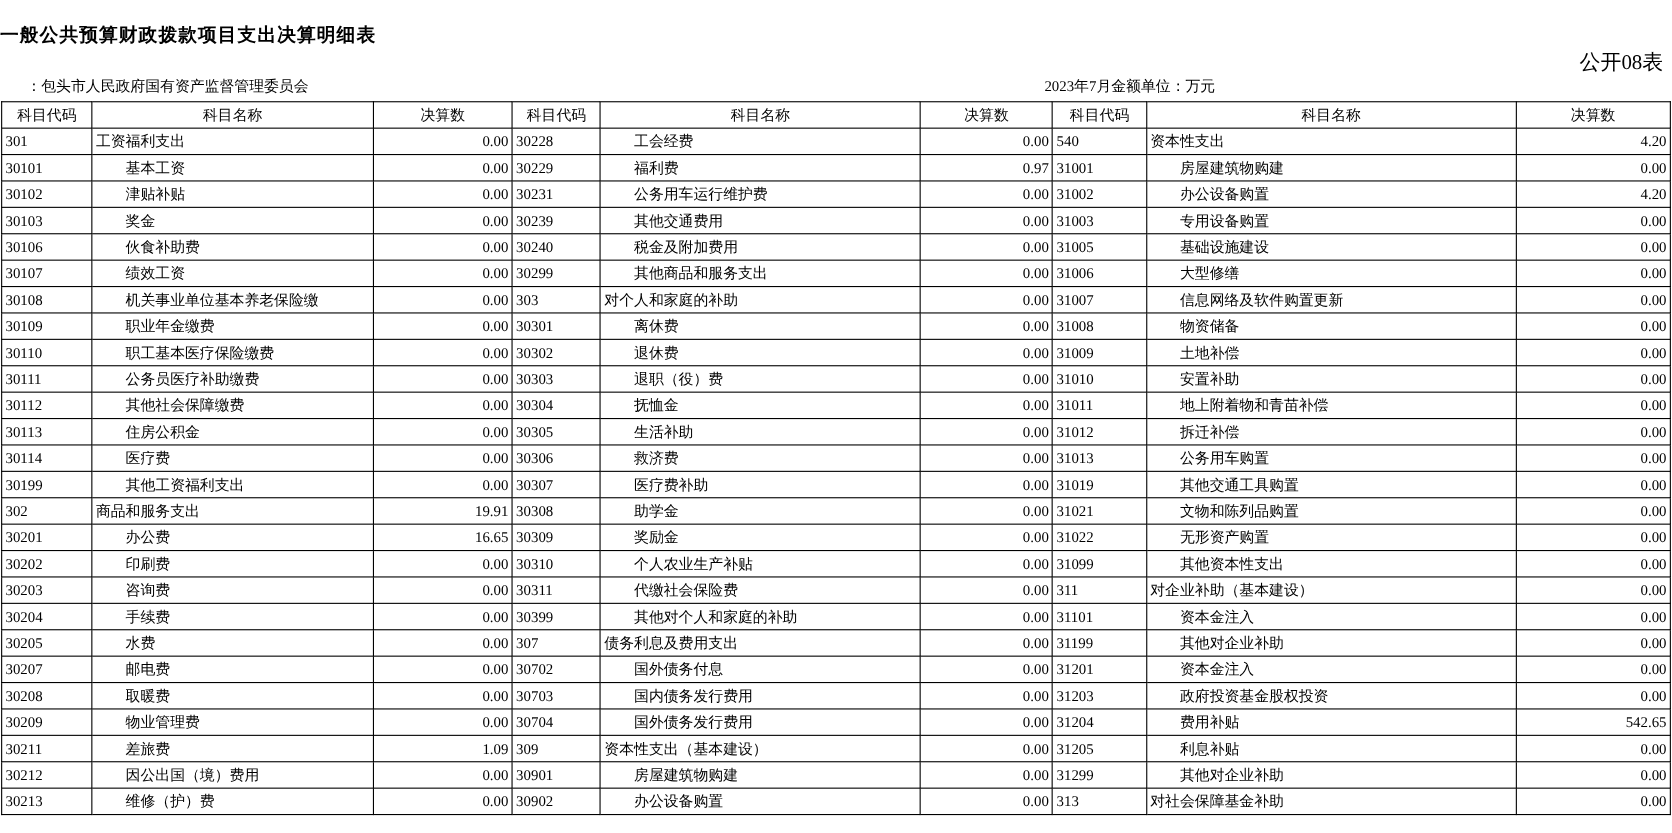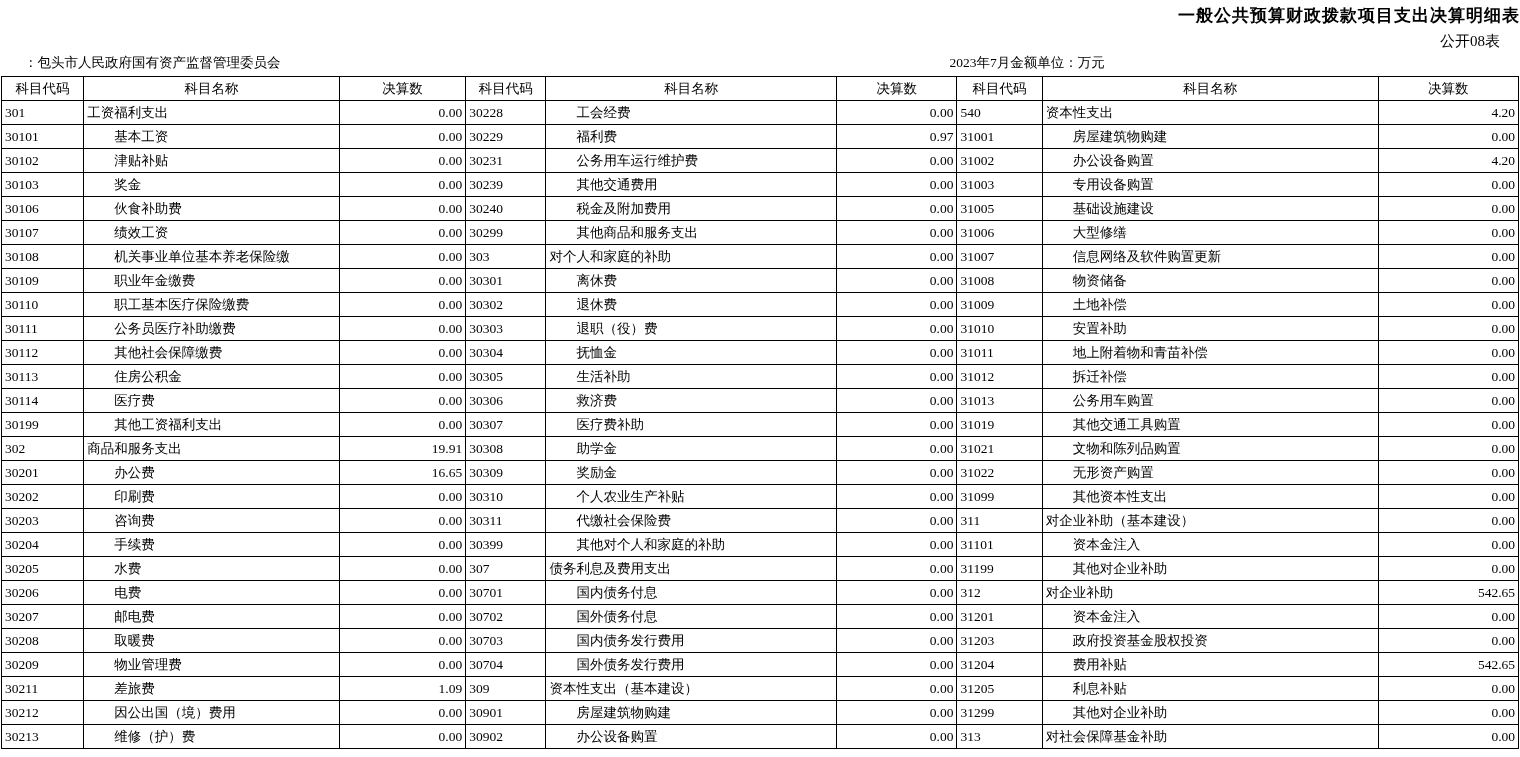--- a/index.html
+++ b/index.html
@@ -13,32 +13,32 @@
     font-family: "Liberation Serif", "DejaVu Serif", serif;
     color: #000000;
     overflow: hidden;
   }
   .page {
     position: relative;
     width: 1520px;
     height: 757px;
   }
   .doc-title {
-    text-align: right;
+    text-align: left;
     font-size: 17px;
     font-weight: bold;
-    padding-top: 4px;
+    padding-top: 20px;
     padding-bottom: 5px;
     letter-spacing: 1px;
   }
   .subline {
     display: flex;
     justify-content: flex-end;
-    padding-right: 20px;
-    font-size: 15px;
+    padding-right: 8px;
+    font-size: 19px;
     height: 18px;
     align-items: center;
     margin-left: 44px;
   }
   .meta-row {
     display: flex;
     align-items: center;
     font-size: 13.5px;
     height: 26px;
     padding: 0 24px;
@@ -355,31 +355,20 @@
           <td class="name indent">水费</td>
           <td class="num">0.00</td>
           <td class="code">307</td>
           <td class="name">债务利息及费用支出</td>
           <td class="num">0.00</td>
           <td class="code">31199</td>
           <td class="name indent">其他对企业补助</td>
           <td class="num">0.00</td>
         </tr>
         <tr>
-          <td class="code">30206</td>
-          <td class="name indent">电费</td>
-          <td class="num">0.00</td>
-          <td class="code">30701</td>
-          <td class="name indent">国内债务付息</td>
-          <td class="num">0.00</td>
-          <td class="code">312</td>
-          <td class="name">对企业补助</td>
-          <td class="num">542.65</td>
-        </tr>
-        <tr>
           <td class="code">30207</td>
           <td class="name indent">邮电费</td>
           <td class="num">0.00</td>
           <td class="code">30702</td>
           <td class="name indent">国外债务付息</td>
           <td class="num">0.00</td>
           <td class="code">31201</td>
           <td class="name indent">资本金注入</td>
           <td class="num">0.00</td>
         </tr>

